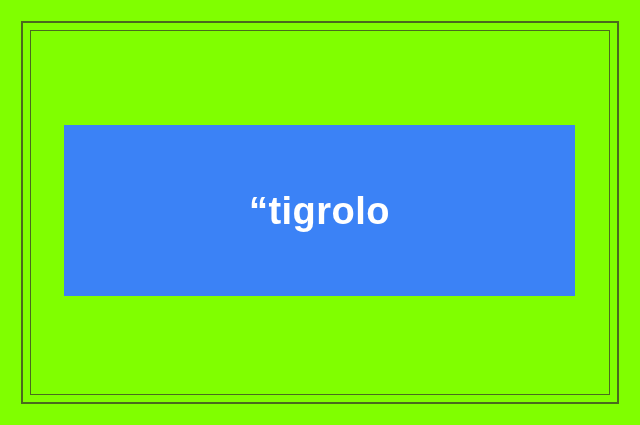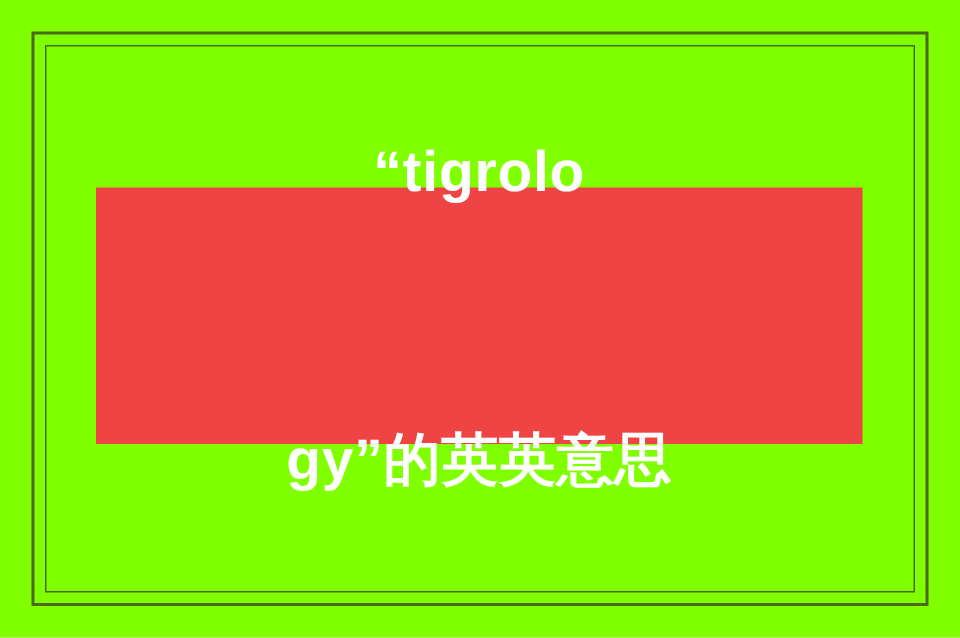--- a/index.html
+++ b/index.html
@@ -48,21 +48,21 @@
     pointer-events: none;
   }
 
   
   .title-panel {
     position: absolute;
     left: 64px;
     top: 125px;
     width: 511px;
     height: 171px;
-    background: #ef4444;
+    background: #3b82f6;
     box-sizing: border-box;
     display: flex;
     flex-direction: column;
     align-items: center;
     justify-content: center;
   }
 
   .title-text {
     color: #ffffff;
     font-weight: bold;
@@ -93,17 +93,16 @@
 
 <div class="canvas">
 
   <div class="frame-outer"></div>
 
   <div class="frame-inner"></div>
 
   <div class="title-panel">
     <div class="title-text">
       <span class="title-line title-line-1">“tigrolo</span>
-      <span class="title-line title-line-2">gy”的英英意思</span>
     </div>
   </div>
 
 </div>
 
 </body></html>

